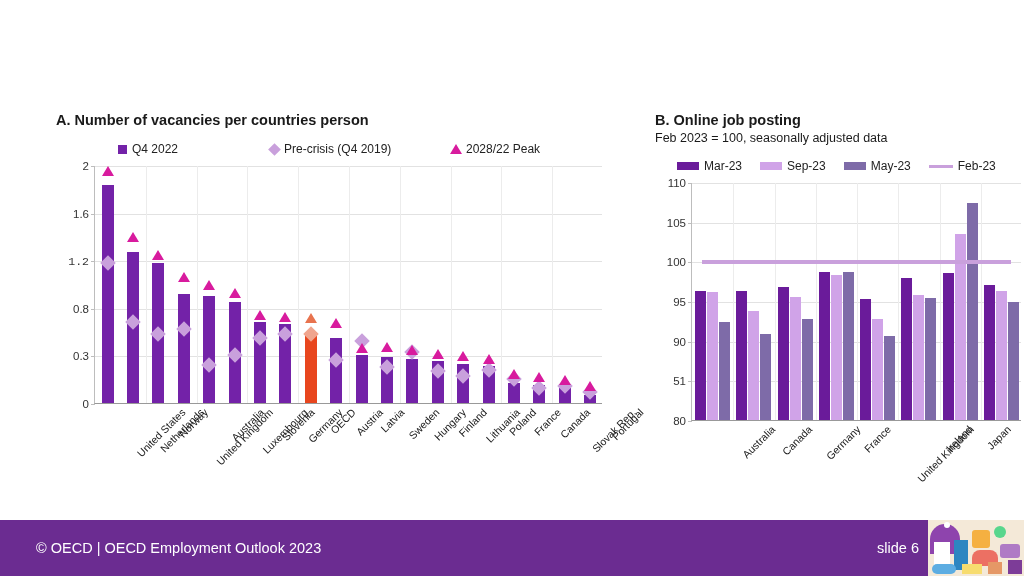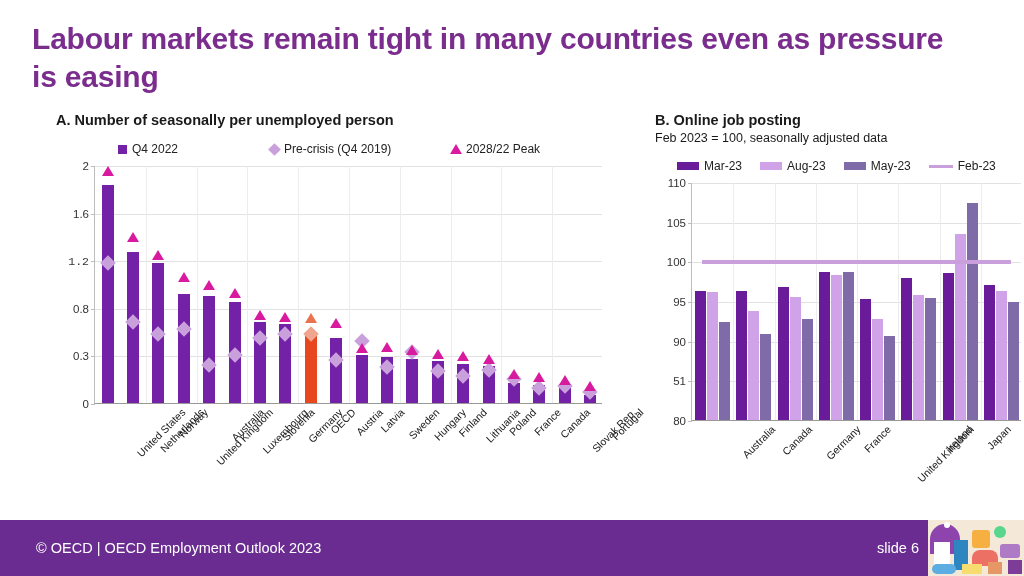--- a/index.html
+++ b/index.html
@@ -116,24 +116,23 @@
     position:absolute; right:0; top:0; width:96px; height:56px;
     overflow:hidden; background:#F4E9D8;
   }
   .footer-logo .b { position:absolute; }
 </style>
 </head>
 <body>
 
 <div class="slide">
 
-  <div class="slide-title">Labour markets remain tight in many countries even as pressure is easing</div>
 
   <div class="panel" id="panelA">
-    <div class="panel-title">A. Number of seasonally per unemployed person</div>
+    <div class="panel-title">A. Number of vacancies per countries person</div>
 
     <div class="legend" id="legendA">
       <div class="li">
         <span class="mk-square" style="background:#7322A8"></span>
         <span>Q4 2022</span>
       </div>
       <div class="li">
         <span class="mk-diamond" style="background:#C9A0DC"></span>
         <span>Pre-crisis (Q4 2019)</span>
       </div>
@@ -299,21 +298,21 @@
     <div class="panel-title">B. Online job posting</div>
     <div class="panel-sub">Feb 2023 = 100, seasonally adjusted data</div>
 
     <div class="legend" id="legendB">
       <div class="li">
         <span class="mk-bar" style="background:#6A1B9A"></span>
         <span>Mar-23</span>
       </div>
       <div class="li">
         <span class="mk-bar" style="background:#D0A3E8"></span>
-        <span>Aug-23</span>
+        <span>Sep-23</span>
       </div>
       <div class="li">
         <span class="mk-bar" style="background:#7E6BA8"></span>
         <span>May-23</span>
       </div>
       <div class="li">
         <span class="mk-line"></span>
         <span>Feb-23</span>
       </div>
     </div>

